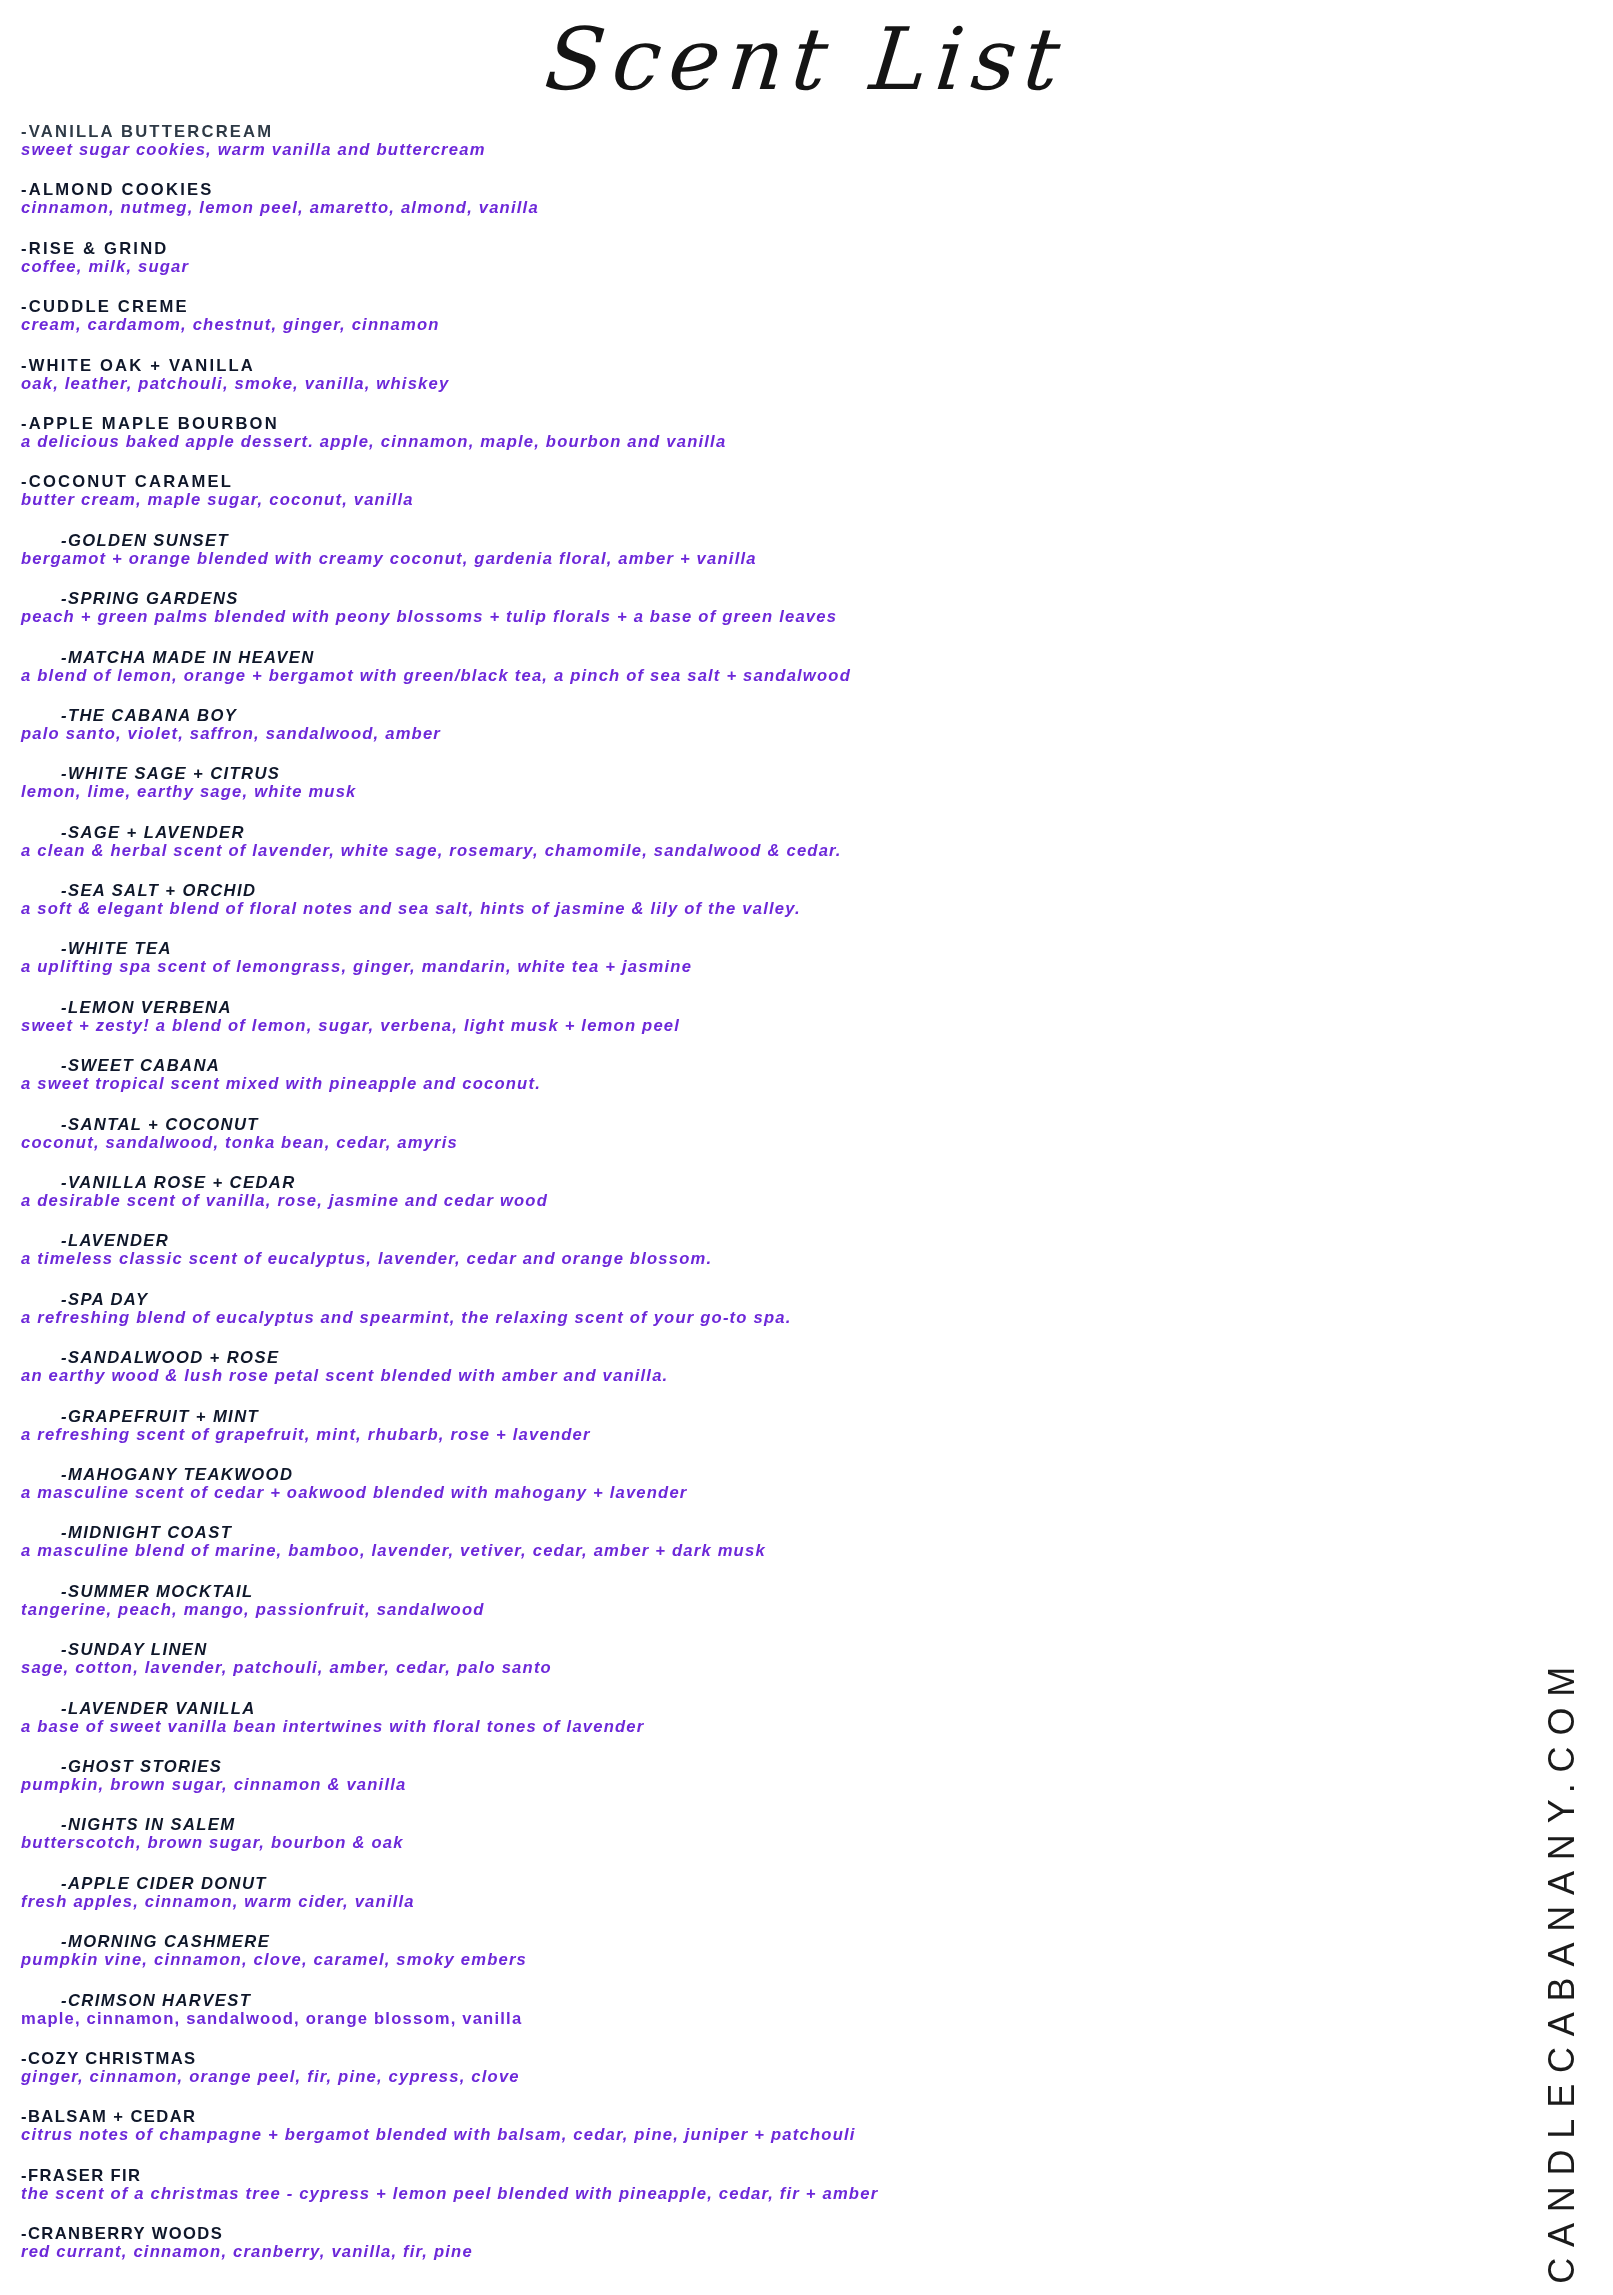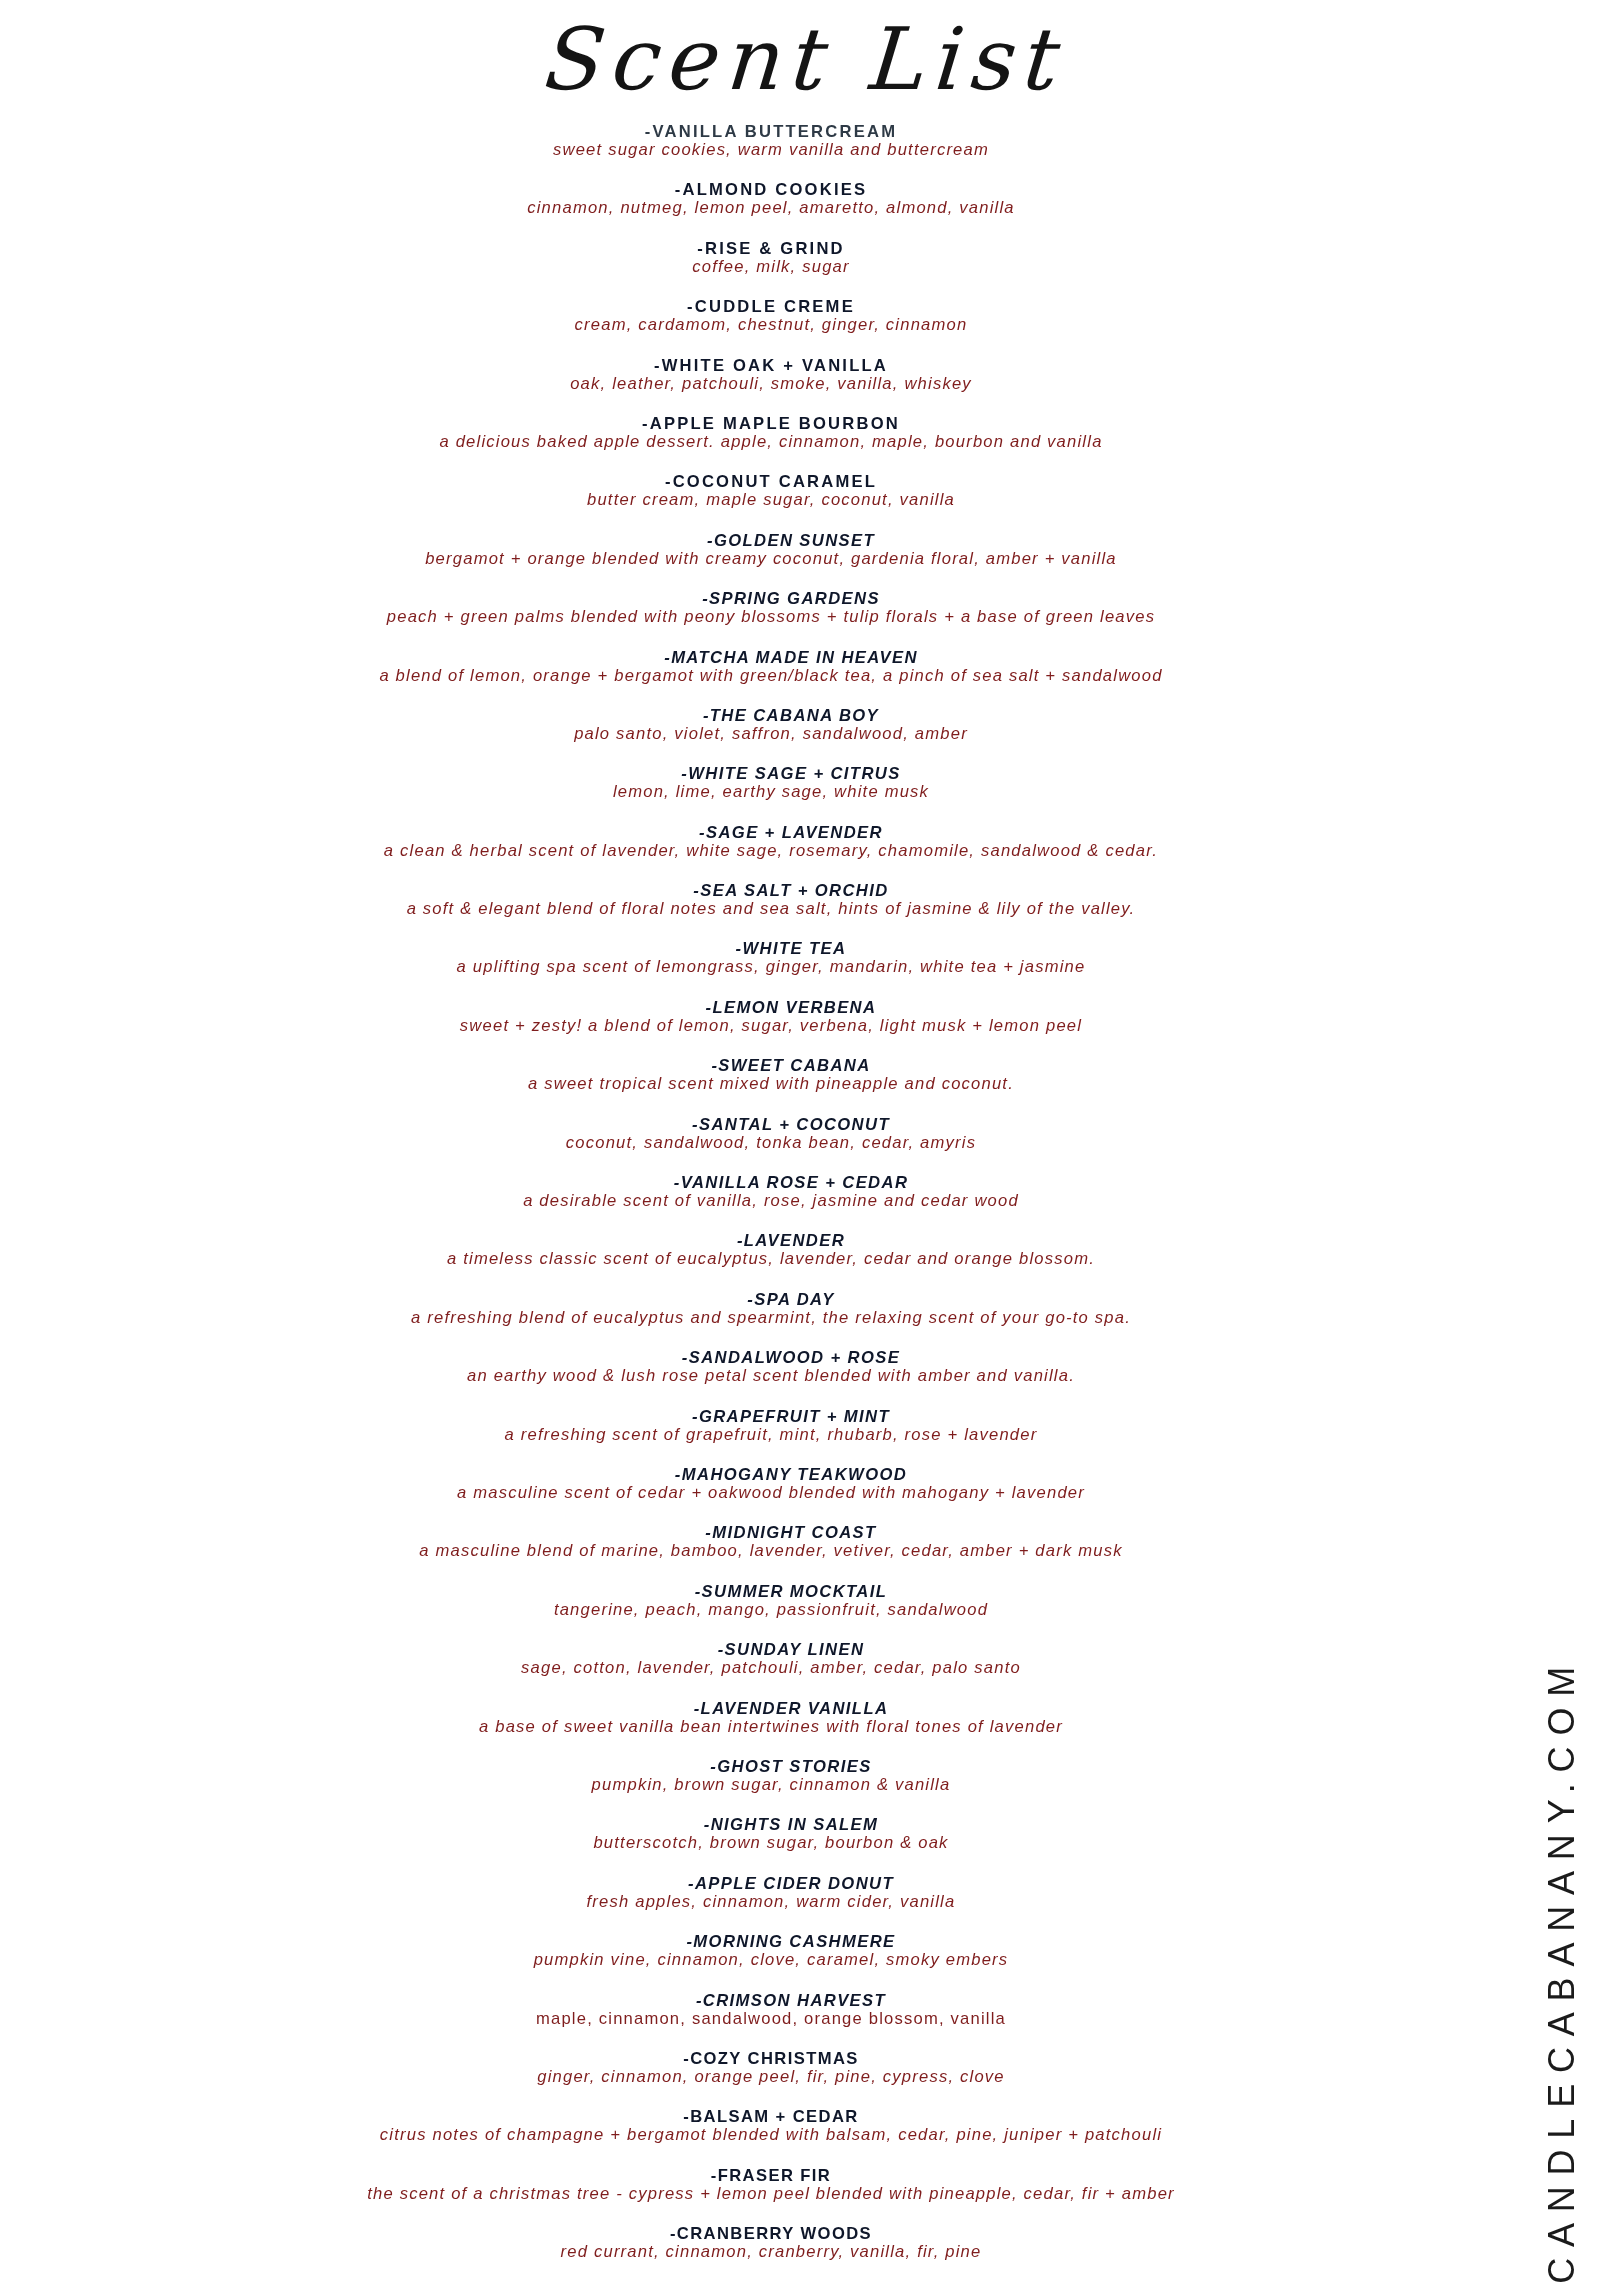--- a/index.html
+++ b/index.html
@@ -35,43 +35,42 @@
     font-weight: 400;
     font-size: 86px;
     line-height: 109px;
     letter-spacing: 8.3px;
     color: #141414;
     transform: skewX(-6deg);
     white-space: nowrap;
   }
   
   .scent-list {
-    padding-left: 28px;
+    padding-left: 21px;
     padding-right: 100px;
-    text-align: center;
   }
   .scent-entry {
     margin-bottom: 22.4px;
   }
   .scent-name {
     font-size: 16.6px;
     line-height: 18px;
     white-space: nowrap;
     color: #0f172a;
   }
   .n-bold   { font-weight: 700; letter-spacing: 2.2px; }
   .n-italic { font-style: italic; font-weight: 600; letter-spacing: 1.4px; margin-left: 40px; }
   .n-plain  { font-weight: 600; letter-spacing: 1.4px; }
   .scent-notes {
     font-size: 16.6px;
     line-height: 18px;
-    font-weight: 400;
+    font-weight: 700;
     letter-spacing: 1.2px;
     white-space: nowrap;
-    color: #7f1d1d;
+    color: #6d28d9;
   }
   .d-italic { font-style: italic; }
   .d-plain  { font-style: normal; }
   
   .site-url {
     position: absolute;
     right: 31.5px;
     bottom: 11.6px;
     writing-mode: vertical-rl;
     transform: rotate(180deg);

